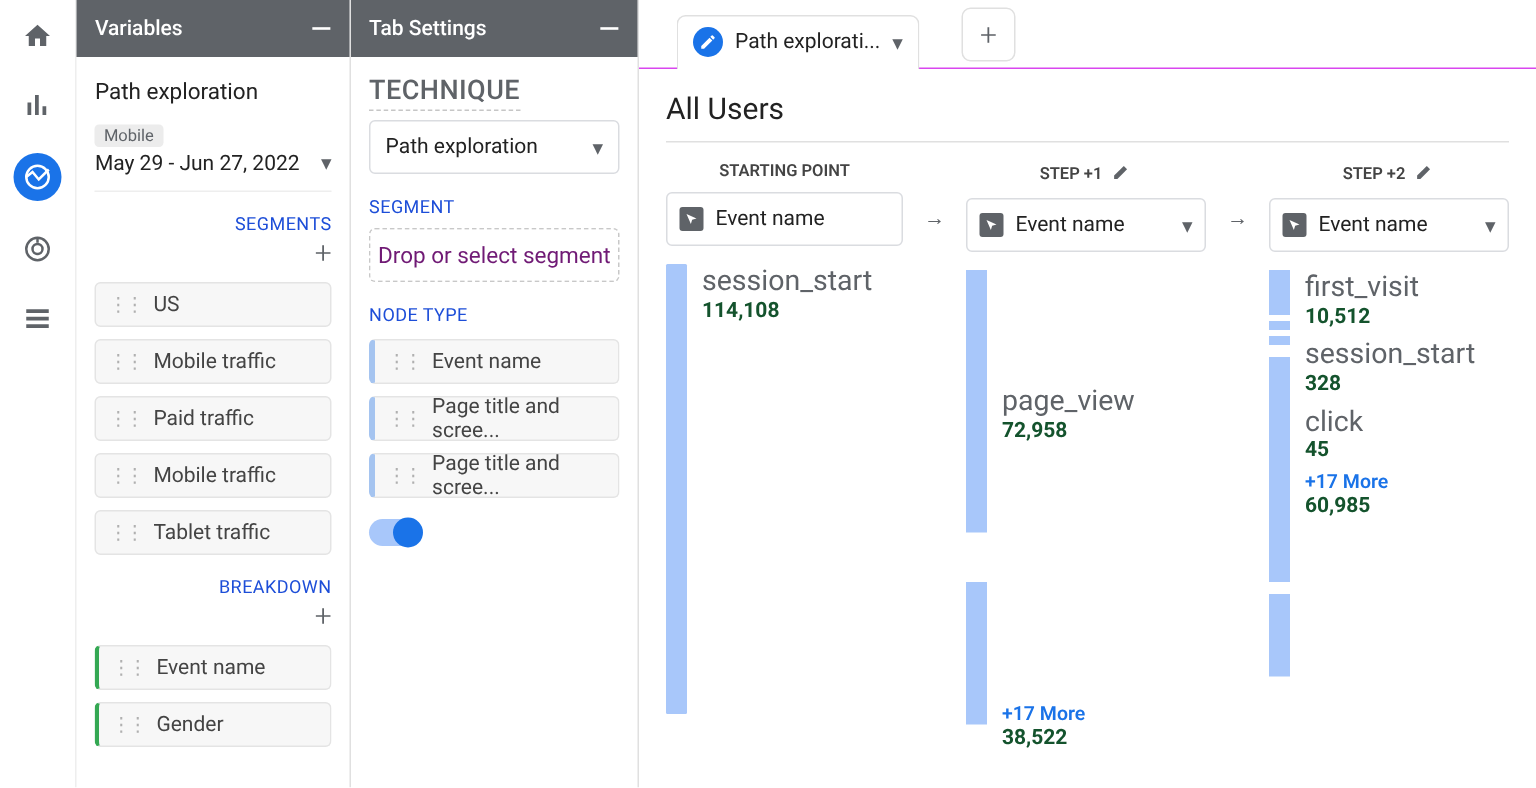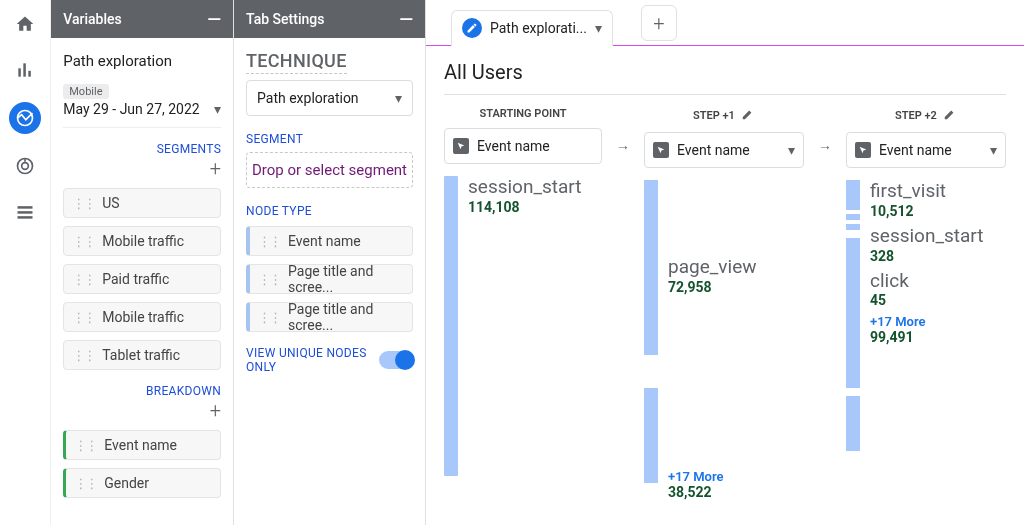--- a/index.html
+++ b/index.html
@@ -197,21 +197,20 @@
             <span>Page title and scree...</span>
           </div>
           <div class="chip node">
             <span class="grip">⋮⋮</span>
             <span>Page title and scree...</span>
           </div>
         </div>
     </div>
 
     <div class="toggle-row">
-      <span class="label-sm" style="max-width:130px;">VIEW UNIQUE NODES ONLY</span>
       <div class="toggle"></div>
     </div>
 
   </div>
 </div>
 
 <div class="canvas">
   <div class="tabs">
     <div class="tab">
       <span class="badge">
@@ -324,20 +323,20 @@
             <div>
               <div class="node-label">session_start</div>
               <div class="node-val">328</div>
             </div>
             <div>
               <div class="node-label">click</div>
               <div class="node-val">45</div>
             </div>
             <div>
               <div class="more-link">+17 More</div>
-              <div class="node-val">99,491</div>
+              <div class="node-val">60,985</div>
             </div>
           </div>
         </div>
       </div>
     </div>
   </div>
 </div>
 
 </body></html>

